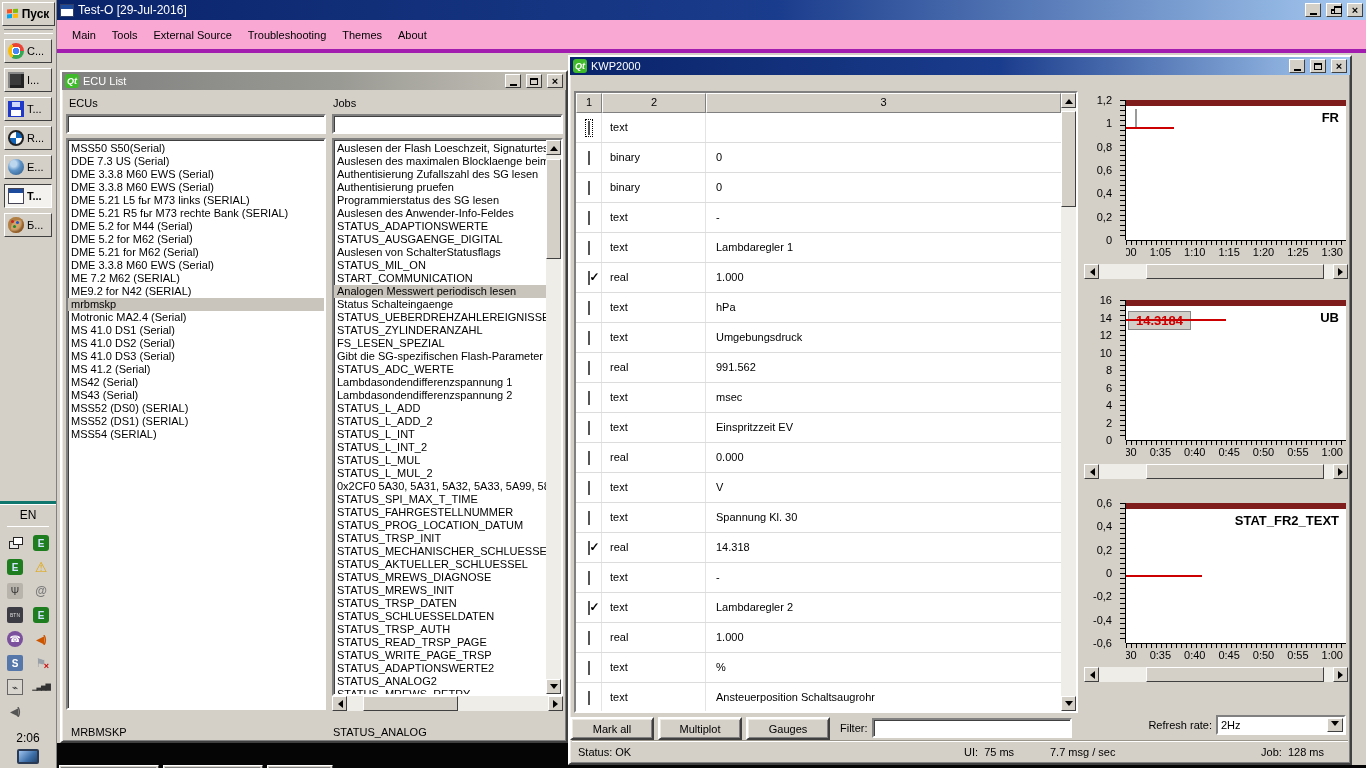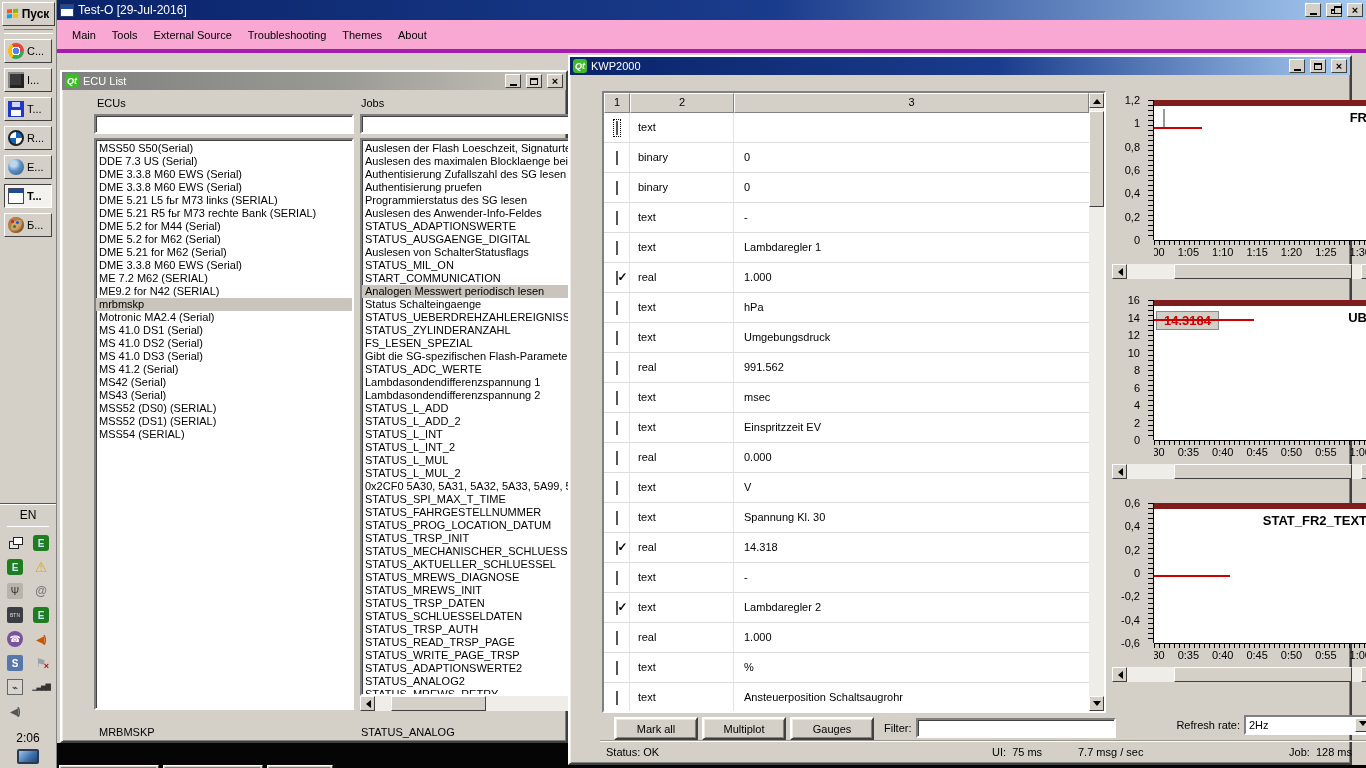--- a/index.html
+++ b/index.html
@@ -41,21 +41,21 @@
     background: conic-gradient(#1166bb 0 90deg, #ffffff 90deg 180deg, #1166bb 180deg 270deg, #ffffff 270deg 360deg); }
   .globe-icon { border-radius:50%; background: radial-gradient(circle at 35% 30%, #bcd6ee 0 20%, #5e93c8 45%, #26527e 100%); }
   .testo-icon { background:#fff; border:1px solid #445; }
   .testo-icon::before { content:""; position:absolute; left:0; right:0; top:0; height:4px; background:#1c4a9c; }
   .palette-icon { border-radius:50%; background:#d2a46c;
     box-shadow: inset 3px 3px 0 #b07f44, inset -2px -2px 2px #8c5a28; }
   .palette-icon::after { content:""; position:absolute; left:3px; top:3px; width:3px; height:3px; border-radius:50%;
     background:#cc2222; box-shadow:5px 1px 0 #2255cc, 2px 5px 0 #22882a; }
   .tb-spacer { flex:1; }
   .lang { width:100%; text-align:center; font-size:12px; padding:4px 0;
-          border-top:1px solid #0f766e; box-shadow:0 1px 0 #fff inset; }
+          border-top:3px solid #0f766e; box-shadow:0 1px 0 #fff inset; }
   .tray { display:grid; grid-template-columns:16px 16px; gap:8px 10px; padding:8px 0 6px 0;
           border-top:1px solid #fff; }
   .tray-ico { width:16px; height:16px; position:relative; display:flex; align-items:center; justify-content:center;
               font-size:11px; }
   .t-winsw::before{content:"";position:absolute;left:2px;top:6px;width:8px;height:6px;border:1px solid #222;background:#e8e8e8;}
   .t-winsw::after {content:"";position:absolute;left:6px;top:2px;width:8px;height:6px;border:1px solid #222;background:#fff;}
   .t-emoney { background:#1e7d1e; border-radius:3px; color:#fff; font-weight:bold; font-size:10px; }
   .t-emoney::before{content:"E"; color:#cfe4ff;}
   .t-warn::before{content:"⚠"; color:#e2a400; font-size:14px;}
   .t-radio { background:#b8b4ac; border-radius:2px; }
@@ -103,21 +103,21 @@
   .menubar { height:33px; display:flex; align-items:center; padding-left:8px; gap:2px;
              background:#f9a8d4; border-bottom:4px solid #a21caf; }
   .menu-item { padding:2px 7px; font-size:11px; }
 
   .workspace { position:relative; flex:1; background:#d4d0c8; overflow:hidden; }
   .black-left  { position:absolute; left:0; top:690px; width:511px; height:40px; background:#050505; }
   .black-right { position:absolute; left:511px; right:0; top:712px; height:18px; background:#050505; }
 
   
   .ecu-window { position:absolute; left:3px; top:17px; width:508px; height:673px; }
-  .win-content { position:relative; width:100%; height:calc(100% - 18px);margin-left:28px; }
+  .win-content { position:relative; width:100%; height:calc(100% - 18px); }
   .field-label { position:absolute; font-size:11px; }
   .edit { position:absolute; height:20px; background:#fff; border:2px solid; border-color:#808080 #fff #fff #808080;
           box-shadow: inset 1px 1px 0 #404040; font:11px "Liberation Sans",sans-serif; padding:0 3px; }
   .listbox { position:absolute; background:#fff; border:2px solid; border-color:#808080 #fff #fff #808080;
              box-shadow: inset 1px 1px 0 #404040; overflow:hidden; padding-top:2px; }
   .list-item { height:13px; line-height:13px; padding:0 3px; white-space:nowrap; overflow:hidden; font-size:11px; }
   .list-item.selected { background:#c9c5bc; }
   .ecu-status { position:absolute; font-size:11px; }
 
   
@@ -148,21 +148,21 @@
   .tbody { flex:1; overflow:hidden; }
   .trow { display:flex; height:30px; border-bottom:1px solid #dcdcdc; background:#fff; }
   .td1 { width:26px; display:flex; align-items:center; justify-content:center; border-right:1px solid #e4e4e4; }
   .td2 { width:104px; line-height:29px; padding-left:8px; border-right:1px solid #e4e4e4; font-size:11px; }
   .td3 { flex:1; line-height:29px; padding-left:10px; font-size:11px; white-space:nowrap; overflow:hidden; }
   .cbwrap { padding:2px; }
   .cbwrap.focus { outline:1px dotted #000; }
   .cb { width:13px; height:13px; background:#fff; border:1px solid #555; position:relative;
         box-shadow: inset 1px 1px 0 #9a9a9a; }
   .cb.checked::after { content:"✓"; position:absolute; left:1px; top:-2px; font-size:12px; font-weight:bold; }
-  .kwp-buttons { position:absolute; left:16px; top:641px; height:24px; display:flex; align-items:center; }
+  .kwp-buttons { position:absolute; left:0; top:641px; height:24px; display:flex; align-items:center; }
   .btn { height:23px; width:84px; margin-right:4px; text-align:center; line-height:20px; font-size:11px;
          background:#d4d0c8; border:2px solid; border-color:#fff #404040 #404040 #fff;
          box-shadow: inset 1px 1px 0 #ece9e2, inset -1px -1px 0 #808080; }
   .filter-label { margin:0 4px 0 6px; font-size:11px; }
   .kwp-status { position:absolute; left:2px; right:2px; bottom:1px; height:22px;
                 border-top:1px solid #9a968c; box-shadow:0 1px 0 #fff inset; }
   .kwp-status span { position:absolute; top:5px; font-size:11px; white-space:pre; }
 
   
   .charts { position:absolute; left:512px; top:0; width:268px; height:688px; }

